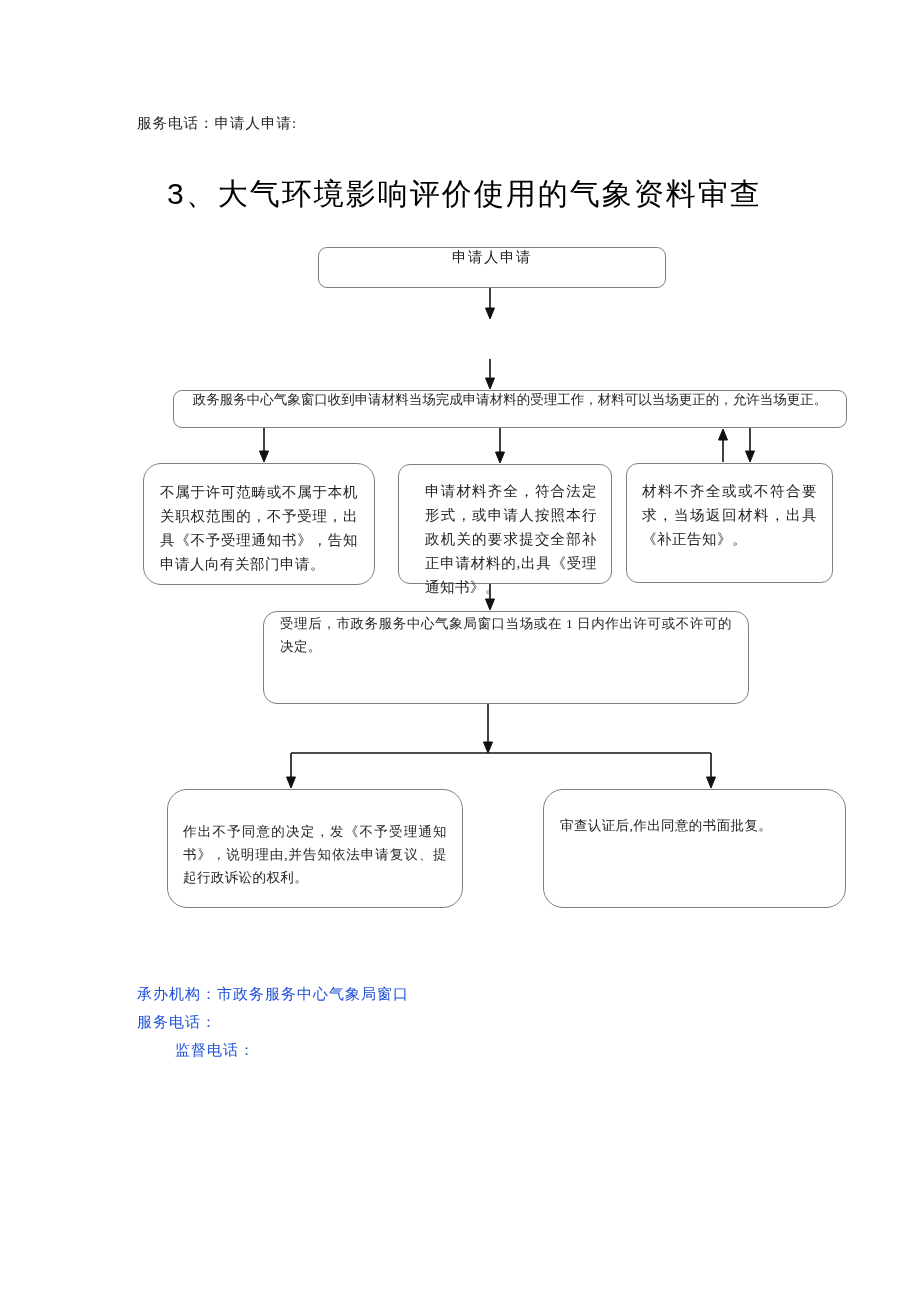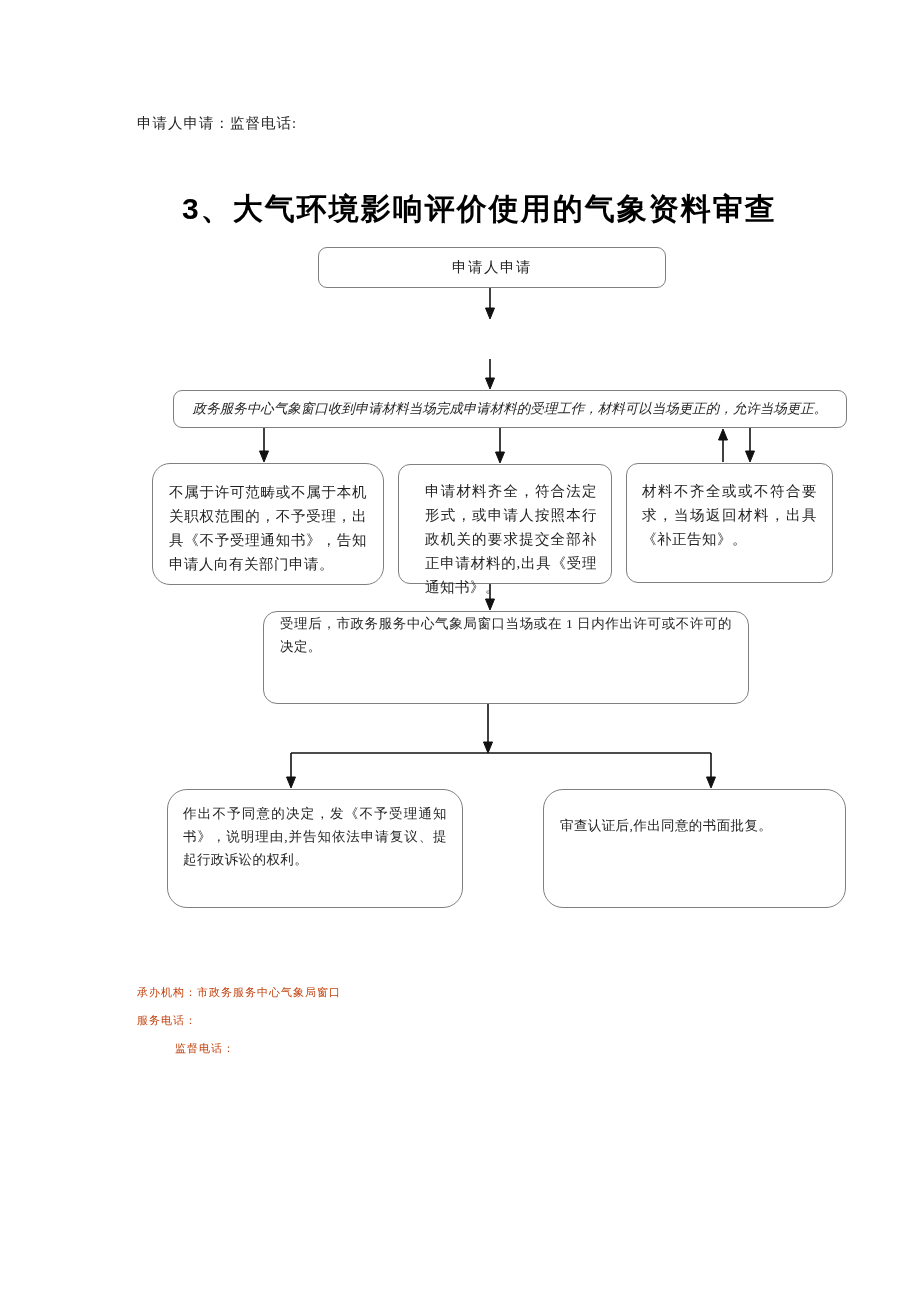--- a/index.html
+++ b/index.html
@@ -17,69 +17,69 @@
     left: 137px;
     top: 114px;
     font-size: 14.5px;
     letter-spacing: 1px;
     color: #1f1f1f;
   }
   .title {
     position: absolute;
     left: 166px;
     top: 173px;
-    margin: 16px;
+    margin: 1px;
     font-family: "Liberation Sans", "DejaVu Sans", sans-serif;
-    font-weight: bold;
+    font-weight: normal;
     font-size: 30px;
     letter-spacing: 2px;
     color: #000000;
     white-space: nowrap;
   }
   .connectors {
     position: absolute;
     left: 0;
     top: 0;
     pointer-events: none;
   }
   .node {
     position: absolute;
     box-sizing: border-box;
     background: #ffffff;
     border: 1px solid #7f7f7f;
     color: #1f1f1f;
   }
   .node.center {
     display: flex;
-    align-items: center;
+    align-items: flex-start;
     justify-content: center;
     font-size: 14.5px;
     letter-spacing: 1.5px;
     text-align: center;
   }
   .node.para {
     font-size: 14.5px;
     line-height: 24px;
     letter-spacing: 0.5px;
     text-align: justify;
   }
   .footer-line {
     position: absolute;
     left: 137px;
-    font-size: 11px;
+    font-size: 15px;
     letter-spacing: 1px;
-    color: #c2410c;
+    color: #1d4ed8;
   }
 </style>
 </head>
 <body>
 
 <div class="page">
 
-  <div class="top-line">申请人申请：监督电话:</div>
+  <div class="top-line">服务电话：申请人申请:</div>
 
   <h1 class="title">3、大气环境影响评价使用的气象资料审查</h1>
 
   <svg class="connectors" width="920" height="1301" viewBox="0 0 920 1301">
     <g stroke="#111111" fill="#111111">
       <line x1="490" y1="288" x2="490" y2="309" stroke-width="1.6"></line>
       <polygon points="485.5,308 494.5,308 490,319"></polygon>
     </g>
     <g stroke="#111111" fill="#111111">
       <line x1="490" y1="359" x2="490" y2="379" stroke-width="1.6"></line>
@@ -118,41 +118,41 @@
       <line x1="711" y1="753" x2="711" y2="778" stroke-width="1.6"></line>
       <polygon points="706.5,777 715.5,777 711,788"></polygon>
     </g>
   </svg>
 
   <div class="node center" style="left:318px; top:247px; width:348px; height:41px; border-radius:9px;">
     <span>申请人申请</span>
   </div>
 
 
-  <div class="node center" style="left:173px; top:390px; width:674px; height:38px; border-radius:9px; font-size:13.5px; letter-spacing:0; white-space:nowrap;font-style:italic;">
+  <div class="node center" style="left:173px; top:390px; width:674px; height:38px; border-radius:9px; font-size:13.5px; letter-spacing:0; white-space:nowrap;">
     <span>政务服务中心气象窗口收到申请材料当场完成申请材料的受理工作，材料可以当场更正的，允许当场更正。</span>
   </div>
 
-  <div class="node para" style="left:143px; top:463px; width:232px; height:122px; border-radius:18px; padding:16px 16px 0 16px;margin-left:9px;">
+  <div class="node para" style="left:143px; top:463px; width:232px; height:122px; border-radius:18px; padding:16px 16px 0 16px;">
     <span>不属于许可范畴或不属于本机关职权范围的，不予受理，出具《不予受理通知书》，告知申请人向有关部门申请。</span>
   </div>
 
   <div class="node para" style="left:398px; top:464px; width:214px; height:120px; border-radius:12px; padding:14px 14px 0 26px;">
     <span>申请材料齐全，符合法定形式，或申请人按照本行政机关的要求提交全部补正申请材料的,出具《受理通知书》。</span>
   </div>
 
   <div class="node para" style="left:626px; top:463px; width:207px; height:120px; border-radius:12px; padding:15px 15px 0 15px;">
     <span>材料不齐全或或不符合要求，当场返回材料，出具《补正告知》。</span>
   </div>
 
   <div class="node para" style="left:263px; top:611px; width:486px; height:93px; border-radius:14px; padding:0 16px 0 16px; font-size:13.5px; letter-spacing:0.4px; line-height:23px;">
     <span>受理后，市政务服务中心气象局窗口当场或在 1 日内作出许可或不许可的决定。</span>
   </div>
 
-  <div class="node para" style="left:167px; top:789px; width:296px; height:119px; border-radius:20px; padding:12px 15px 0 15px; font-size:13.5px; letter-spacing:0.4px; line-height:23px;">
+  <div class="node para" style="left:167px; top:789px; width:296px; height:119px; border-radius:20px; padding:30px 15px 0 15px; font-size:13.5px; letter-spacing:0.4px; line-height:23px;">
     <span>作出不予同意的决定，发《不予受理通知书》，说明理由,并告知依法申请复议、提起行政诉讼的权利。</span>
   </div>
 
   <div class="node para" style="left:543px; top:789px; width:303px; height:119px; border-radius:20px; padding:24px 16px 0 16px; font-size:13.5px; letter-spacing:0.4px; line-height:23px;">
     <span>审查认证后,作出同意的书面批复。</span>
   </div>
 
   <div class="footer-line" style="top:985px;">承办机构：市政务服务中心气象局窗口</div>
   <div class="footer-line" style="top:1013px;text-align:center;">服务电话：</div>
   <div class="footer-line" style="top:1041px;margin-left:38px;">监督电话：</div>

